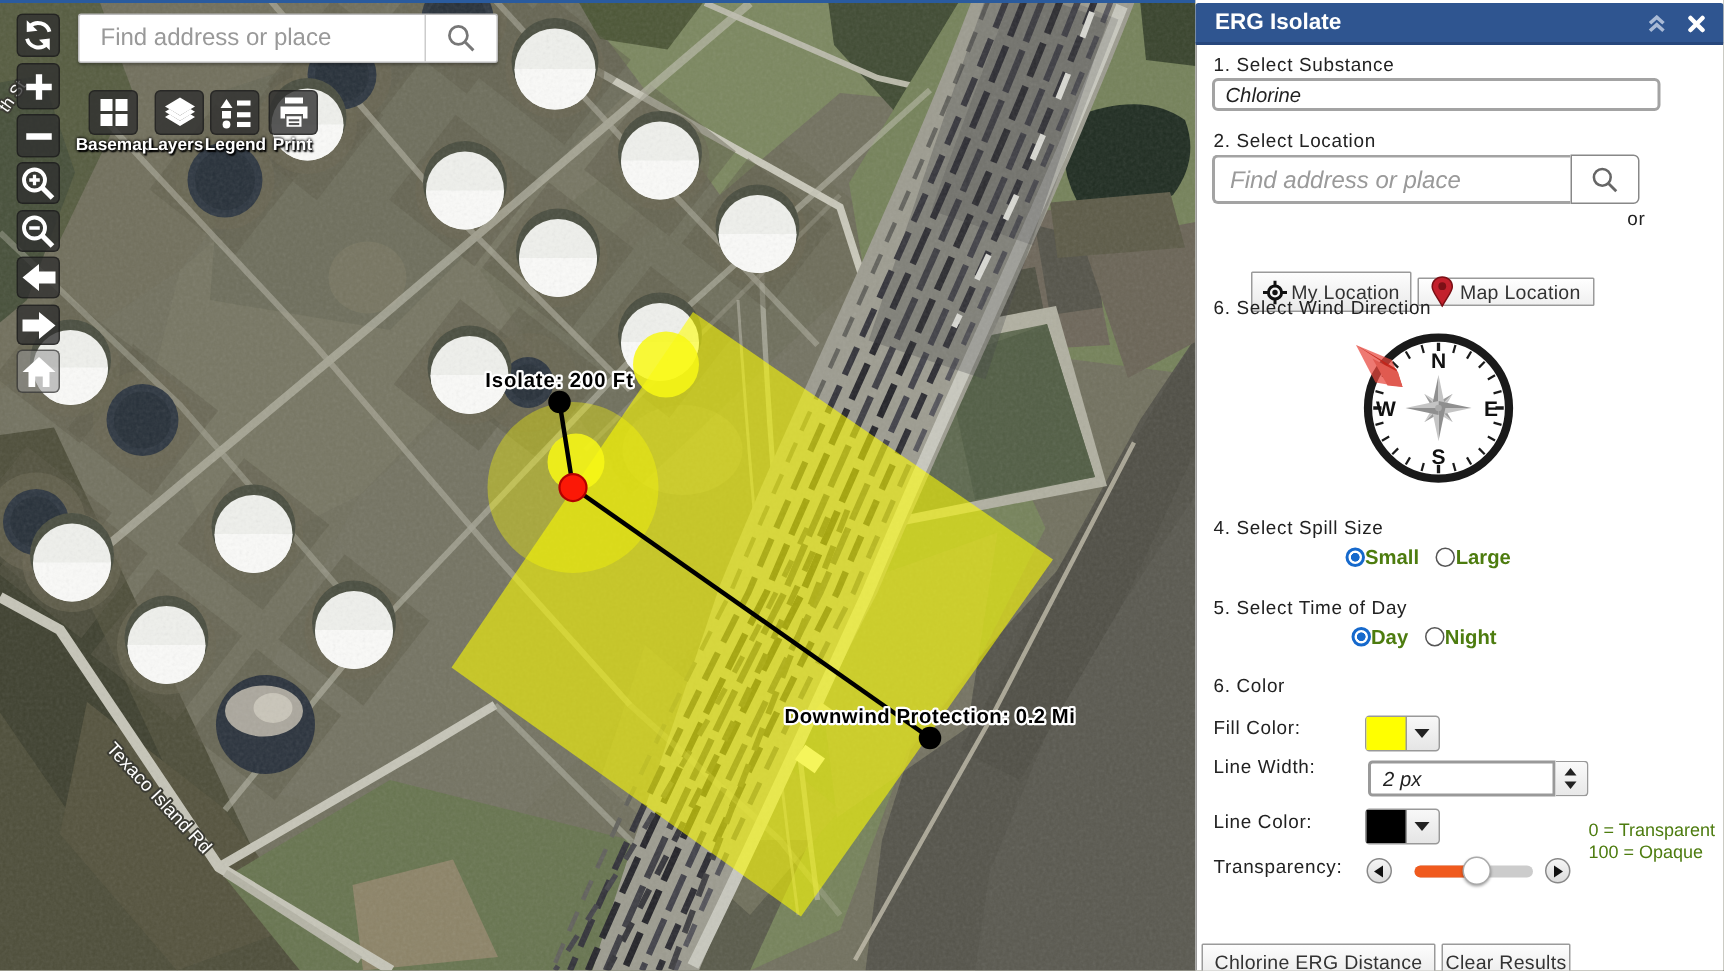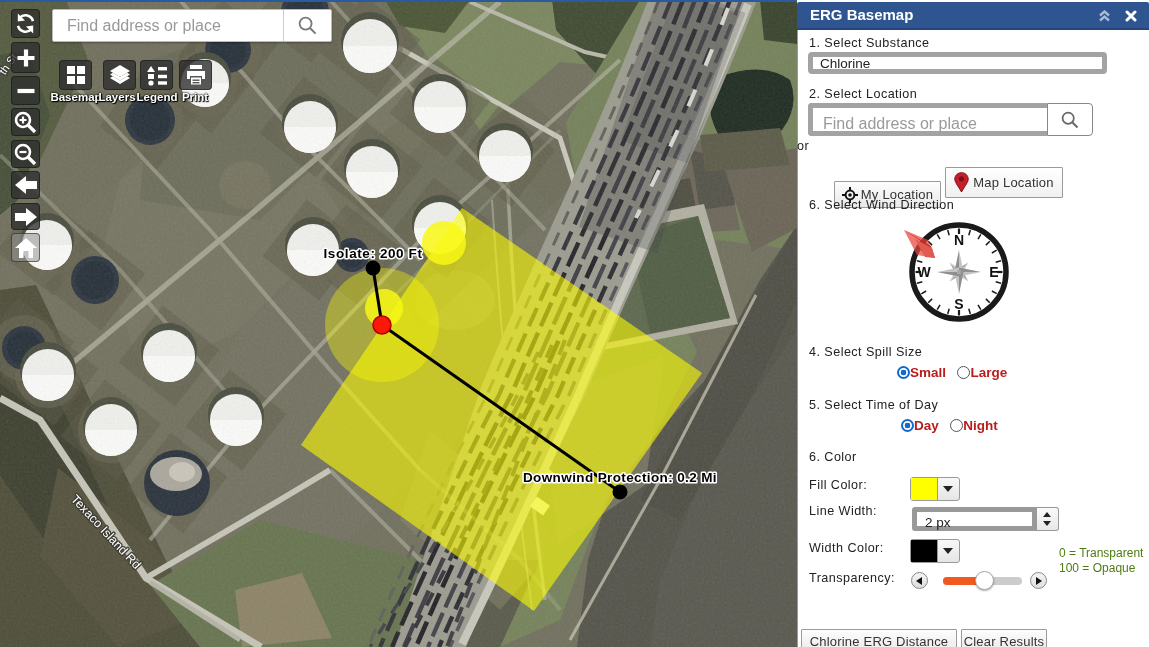--- a/index.html
+++ b/index.html
@@ -14,29 +14,29 @@
      background:rgba(48,48,48,.8);border:1px solid rgba(20,20,20,.5);box-sizing:border-box;
      display:flex;align-items:center;justify-content:center;}
   .tblbl{position:absolute;top:91px;font-size:11.5px;font-weight:bold;color:#fff;
      text-shadow:0 0 2px #000,0 0 2px #000,1px 1px 1px #000;text-align:center;}
   #panel{position:absolute;left:797px;top:0;width:352px;height:647px;background:#fff;
      box-sizing:border-box;}
   #phead{position:absolute;left:0;top:2px;width:352px;height:28px;background:#2f5590;
      border-bottom:2px solid #27477c;box-sizing:border-box;border-radius:2px 2px 0 0;}
   #phead .t{position:absolute;left:13px;top:4px;color:#fff;font-size:15px;font-weight:bold;}
   .plbl{position:absolute;font-size:12.6px;color:#222;letter-spacing:.45px;}
-  .inp{position:absolute;box-sizing:border-box;border:5px solid #a3a3a3;border-radius:4px;
-     background:#fff;font-size:13.5px;color:#222;}
+  .inp{position:absolute;box-sizing:border-box;border:2px solid #a3a3a3;border-radius:4px;
+     background:#fff;font-size:13.5px;color:#222;font-style:italic;}
   .gbtn{position:absolute;box-sizing:border-box;border:1px solid #9a9a9a;border-radius:1px;
      background:linear-gradient(#fdfdfd,#e9e9e9);display:flex;align-items:center;justify-content:center;
      font-size:13px;color:#333;letter-spacing:.2px;margin-top:24px;}
   .radio{width:13px;height:13px;border-radius:50%;box-sizing:border-box;display:inline-block;vertical-align:-2px;}
   .radio.on{border:2.2px solid #1669cc;background:radial-gradient(circle,#1669cc 0 2.7px,#fff 3.1px 100%);}
   .radio.off{border:1.5px solid #555;background:#fff;}
-  .rlbl{font-size:13.5px;font-weight:bold;color:#b91c1c;}
+  .rlbl{font-size:13.5px;font-weight:bold;color:#4d7c0f;}
 </style>
 </head>
 <body>
 <div id="map">
 <svg class="base" width="797" height="647" viewBox="0 0 797 647">
 <filter id="nz">
         <feTurbulence type="fractalNoise" baseFrequency="0.45" numOctaves="2" seed="7"></feTurbulence>
         <feColorMatrix type="saturate" values="0"></feColorMatrix>
         <feComponentTransfer>
           <feFuncA type="linear" slope="0.55" intercept="0"></feFuncA>
@@ -328,21 +328,21 @@
       </svg>
     </div>
 <div class="tblbl" style="left:46px;width:60px">Basemap</div>
 <div class="tblbl" style="left:92px;width:50px">Layers</div>
 <div class="tblbl" style="left:130px;width:54px">Legend</div>
 <div class="tblbl" style="left:175px;width:40px">Print</div>
 </div>
 <div id="panel">
   <div id="bord" style="position:absolute;left:0;top:28px;width:1px;height:619px;background:#9a9a9a"></div>
     <div id="phead">
-      <span class="t">ERG Basemap</span>
+      <span class="t">ERG Isolate</span>
     <svg style="position:absolute;right:38px;top:8px" width="13" height="12" viewBox="0 0 13 12">
       <path d="M2 5.5 L6.5 1.5 L11 5.5" fill="none" stroke="#a9bad6" stroke-width="2.4"></path>
       <path d="M2 10.5 L6.5 6.5 L11 10.5" fill="none" stroke="#a9bad6" stroke-width="2.4"></path>
     </svg>
     <svg style="position:absolute;right:12px;top:8px" width="12" height="12" viewBox="0 0 12 12">
       <path d="M2 2 L10 10 M10 2 L2 10" stroke="#fff" stroke-width="3" stroke-linecap="round"></path>
     </svg>
   </div>
   <div class="plbl" style="left:12px;top:36px">1. Select Substance</div>
   <input class="inp" style="left: 11px; top: 52px; width: 299px; height: 22px; padding-left: 7px;" value="Chlorine" readonly="">
@@ -351,28 +351,28 @@
     <div class="inp" style="left:0;top:0;width:239px;height:33px;border-radius:4px 0 0 4px;border-right:none;
         color:#9a9a9a;font-size:16px;line-height:31px;padding-left:10px;position:absolute">Find address or place</div>
     <div style="position:absolute;left:239px;top:0;width:46px;height:33px;border:1px solid #888;border-radius:0 4px 4px 0;
         box-sizing:border-box;background:#fff;display:flex;align-items:center;justify-content:center">
       <svg width="20" height="20" viewBox="0 0 20 20">
           <circle cx="8.2" cy="8.2" r="5.6" fill="none" stroke="#666" stroke-width="1.7"></circle>
       <line x1="12.5" y1="12.5" x2="17.5" y2="17.5" stroke="#666" stroke-width="1.9"></line>
         </svg>
     </div>
   </div>
-  <div class="plbl" style="left:0;top:139px;width:300px;text-align:left">or</div>
+  <div class="plbl" style="left:0;top:139px;width:300px;text-align:right">or</div>
   <div class="gbtn" style="left:37px;top:157px;width:107px;height:27px">
     <svg width="16" height="16" viewBox="0 0 16 16" style="margin-right:3px">
       <circle cx="8" cy="8" r="4.4" fill="none" stroke="#111" stroke-width="2"></circle>
       <path d="M8 0 V3.4 M8 12.6 V16 M0 8 H3.4 M12.6 8 H16" stroke="#111" stroke-width="2"></path>
         <circle cx="8" cy="8" r="1.8" fill="#111"></circle>
     </svg>My Location</div>
-  <div class="gbtn" style="left:148px;top:143px;width:118px;height:31px;background:linear-gradient(#ffffff,#f0f0f0)">
+  <div class="gbtn" style="left:148px;top:161px;width:118px;height:19px;background:linear-gradient(#ffffff,#f0f0f0)">
     <svg width="15" height="21" viewBox="0 0 15 21" style="margin-right:4px">
       <path d="M7.5 0.7 C3.6 0.7 0.8 3.5 0.8 7.1 C0.8 10 3 12.3 7.5 20 C12 12.3 14.2 10 14.2 7.1 C14.2 3.5 11.4 0.7 7.5 0.7 Z" fill="#c3202c" stroke="#7c1016" stroke-width="1"></path>
       <circle cx="7.5" cy="6.8" r="2.6" fill="#7c1016"></circle>
     </svg>Map Location</div>
   <div class="plbl" style="left:12px;top:198px">6. Select Wind Direction</div>
   <div id="compass" style="position:absolute;left:100px;top:215px"><svg width="124" height="112" viewBox="0 0 124 112">
 <circle cx="62" cy="57" r="47" fill="#fff" stroke="#1a1a1a" stroke-width="5.5"></circle>
 <line x1="62.0" y1="13.5" x2="62.0" y2="19.0" stroke="#1a1a1a" stroke-width="2.2"></line>
 <line x1="73.3" y1="15.0" x2="71.8" y2="20.3" stroke="#1a1a1a" stroke-width="1.5"></line>
 <line x1="83.8" y1="19.3" x2="81.0" y2="24.1" stroke="#1a1a1a" stroke-width="1.5"></line>
@@ -439,21 +439,21 @@
     <div style="position:absolute;left:0;top:0;width:26px;height:22px;background:#ffff00;border-right:1px solid #999"></div>
     <div style="position:absolute;right:6px;top:8px;width:0;height:0;border-left:5px solid transparent;border-right:5px solid transparent;border-top:6px solid #222"></div>
   </div>
   <div class="plbl" style="left:12px;top:504px">Line Width:</div>
   <div class="inp" style="left:115px;top:507px;width:125px;height:24px;font-size:13.5px;line-height:22px;border-radius:3px 0 0 3px;border-color:#999"><span style="padding-left:8px">2 px</span></div>
   <div style="position:absolute;left:240px;top:507px;width:22px;height:24px;border:1px solid #999;border-left:none;
       box-sizing:border-box;background:linear-gradient(#fafafa,#e8e8e8);border-radius:0 3px 3px 0">
     <div style="position:absolute;left:6px;top:4px;width:0;height:0;border-left:4.5px solid transparent;border-right:4.5px solid transparent;border-bottom:5.5px solid #222"></div>
     <div style="position:absolute;left:6px;bottom:4px;width:0;height:0;border-left:4.5px solid transparent;border-right:4.5px solid transparent;border-top:5.5px solid #222"></div>
   </div>
-  <div class="plbl" style="left:12px;top:541px">Width Color:</div>
+  <div class="plbl" style="left:12px;top:541px">Line Color:</div>
   <div style="position:absolute;left:113px;top:539px;width:50px;height:24px;border:1px solid #999;border-radius:3px;
       box-sizing:border-box;background:linear-gradient(#f8f8f8,#e5e5e5);">
     <div style="position:absolute;left:0;top:0;width:26px;height:22px;background:#000;border-right:1px solid #999"></div>
     <div style="position:absolute;right:6px;top:8px;width:0;height:0;border-left:5px solid transparent;border-right:5px solid transparent;border-top:6px solid #222"></div>
   </div>
   <div class="plbl" style="left:12px;top:571px">Transparency:</div>
   <div style="position:absolute;left:114px;top:572px;width:17px;height:17px;border-radius:50%;border:1px solid #888;
       box-sizing:border-box;background:linear-gradient(#f5f5f5,#ddd);display:flex;align-items:center;justify-content:center">
     <div style="width:0;height:0;border-top:4.5px solid transparent;border-bottom:4.5px solid transparent;border-right:6px solid #111;margin-right:1px"></div>
   </div>

